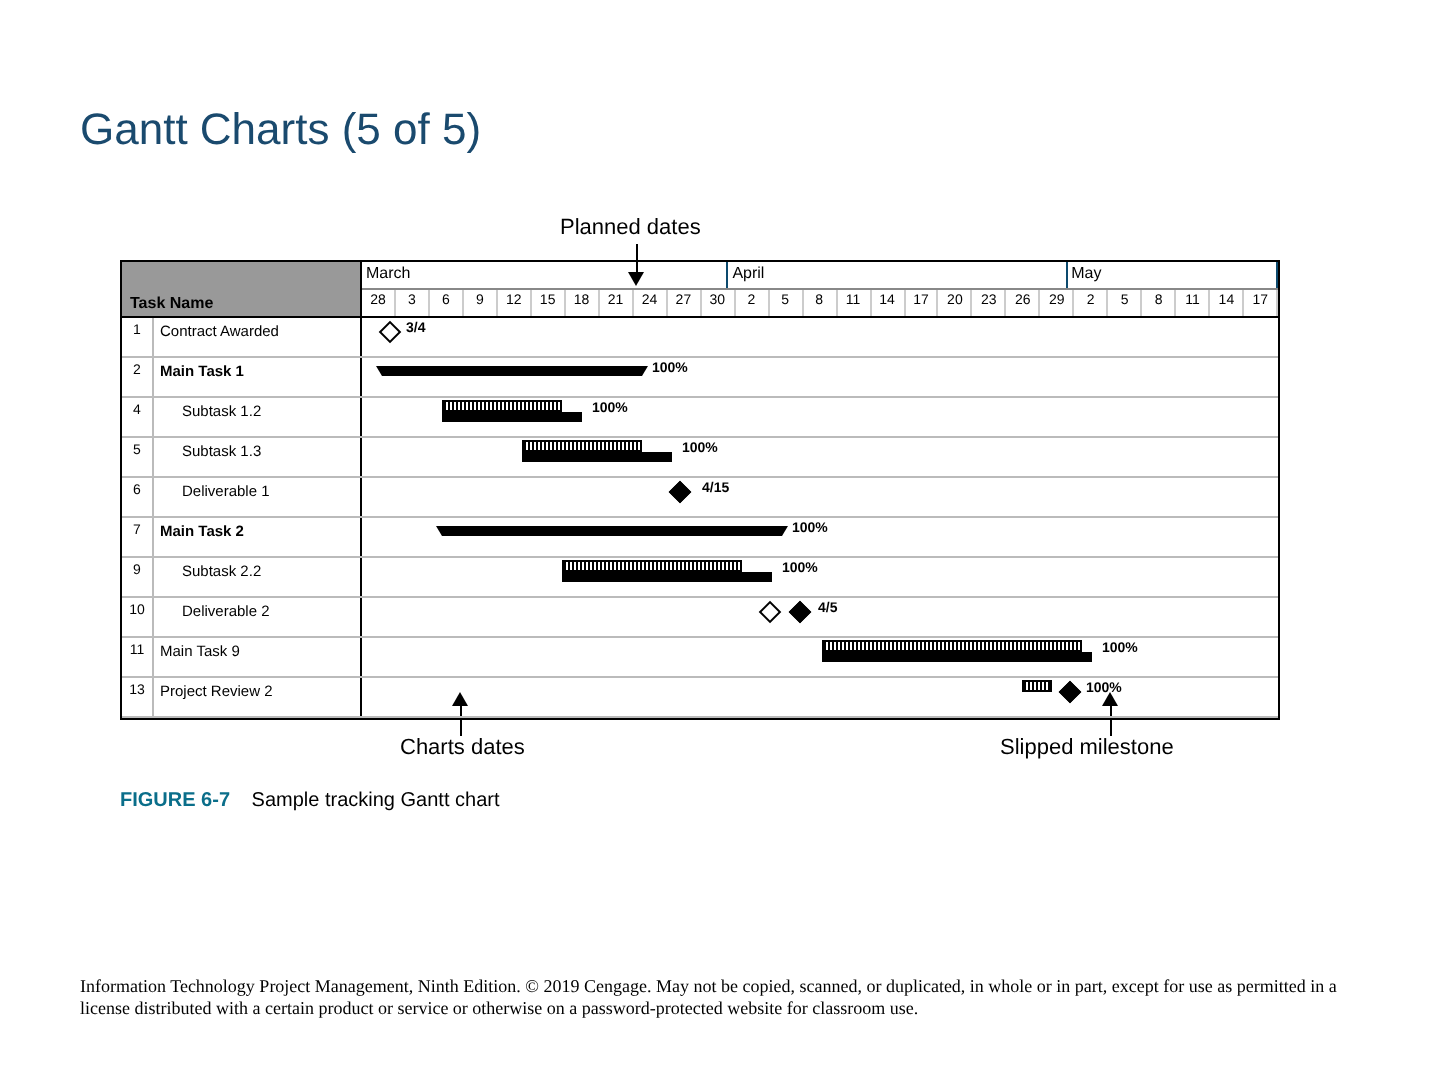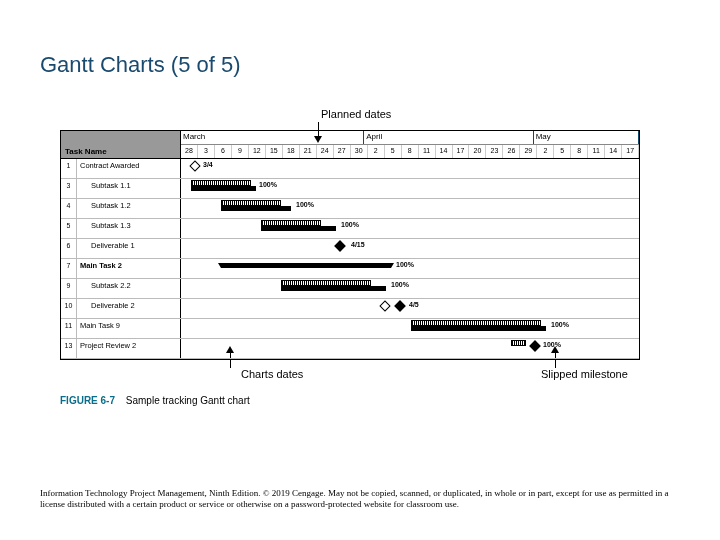--- a/index.html
+++ b/index.html
@@ -149,21 +149,20 @@
     transform: rotate(45deg);
     border: 1px solid #000;
     top: 3px;
   }
   .milestone.filled { background: #000; }
   .milestone.open { background: #fff; }
   .annotation {
     position: absolute;
     font-size: 11px;
     color: #000;
-    margin-left: 41px;
   }
   .arrow-line {
     position: absolute;
     background: #000;
   }
   .arrowhead {
     position: absolute;
     width: 0;
     height: 0;
   }
@@ -260,26 +259,25 @@
   <div class="rows" id="rows">
       <div class="row">
         <div class="num">1</div>
         <div class="task ">Contract Awarded</div>
         <div class="gantt">
           <div class="milestone open" style="left: 10px;"></div>
           <div class="pct" style="left: 22px;">3/4</div>
         </div>
       </div>
       <div class="row">
-        <div class="num">3</div>
-        <div class="task indent">Subtask 1.1</div>
-        <div class="gantt">
-          <div class="bar planned" style="left: 10px; width: 60px;"></div>
-          <div class="bar actual" style="left: 10px; width: 65px;"></div>
-          <div class="pct" style="left: 78px;">100%</div>
+        <div class="num">2</div>
+        <div class="task bold">Main Task 1</div>
+        <div class="gantt">
+          <div class="bar summary" style="left: 10px; width: 130px;"></div>
+          <div class="pct" style="left: 145px;">100%</div>
         </div>
       </div>
       <div class="row">
         <div class="num">4</div>
         <div class="task indent">Subtask 1.2</div>
         <div class="gantt">
           <div class="bar planned" style="left: 40px; width: 60px;"></div>
           <div class="bar actual" style="left: 40px; width: 70px;"></div>
           <div class="pct" style="left: 115px;">100%</div>
         </div>

